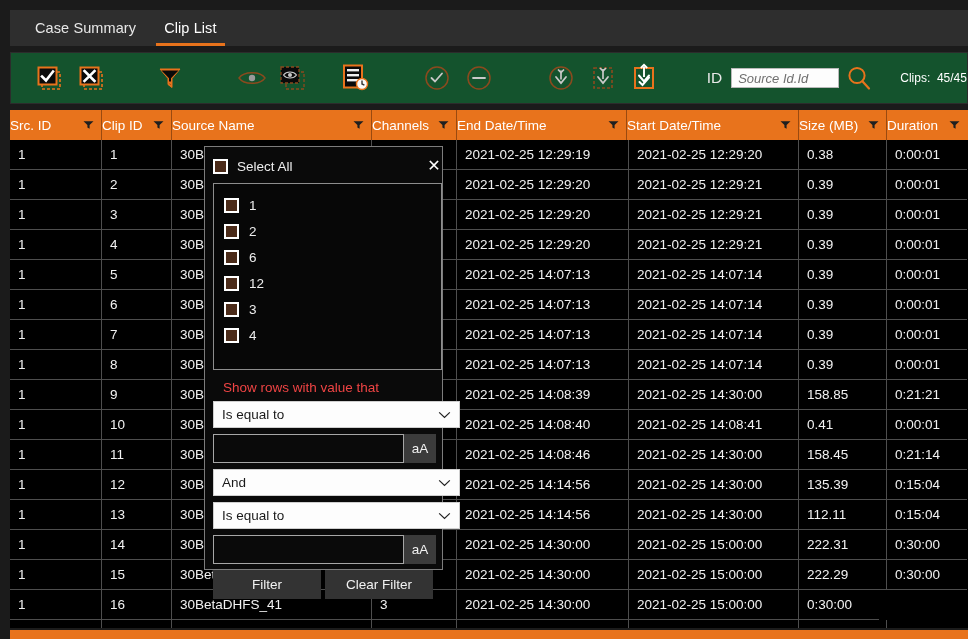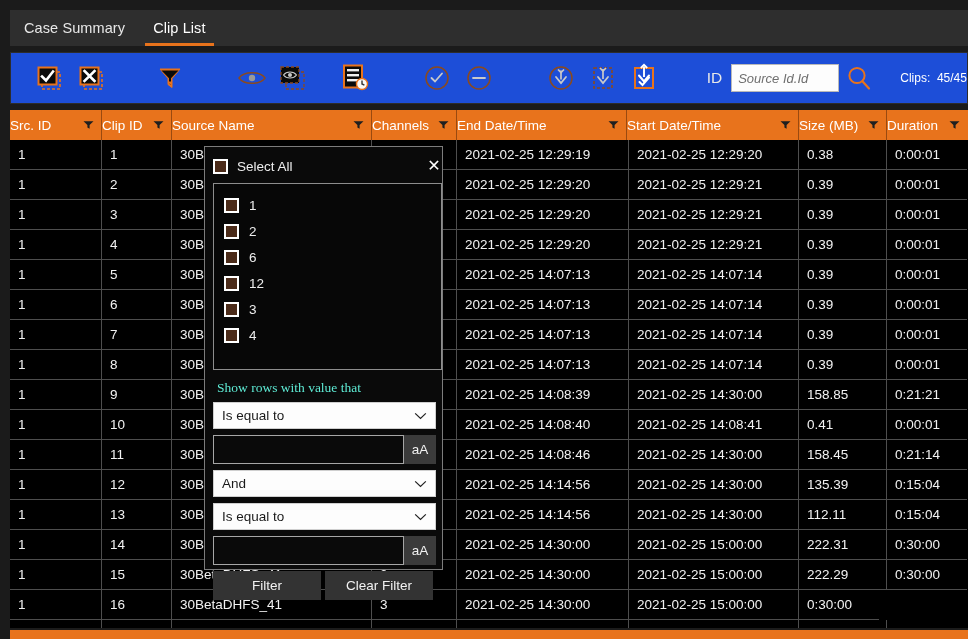--- a/index.html
+++ b/index.html
@@ -13,50 +13,50 @@
 
   
   .chrome-top { position:absolute; left:0; top:0; width:968px; height:10px; background:#1b1b1b; }
   .chrome-left { position:absolute; left:0; top:0; width:10px; height:639px; background:#1b1b1b; }
 
   
   .tabpanel {
     position:absolute; left:10px; top:10px; width:958px; height:36px;
     background:#2e2e2e;
   }
-  .tabs { display:flex; height:36px; }
+  .tabs { display:flex; height:36px; padding-left:11px; }
   .tab {
     position:relative; height:36px; display:flex; align-items:center;
     padding:0 14px; color:#e8e8e8; font-size:14.5px; letter-spacing:.1px;
     cursor:pointer;
   }
   .tab.active { color:#ffffff; }
   .tab.active::after {
     content:""; position:absolute; left:6px; right:6px; bottom:0;
     height:3px; background:#e8731c;
   }
 
   
   .toolbar {
     position:absolute; left:10px; top:52px; width:958px; height:52px;
-    background:#1d4ed8; border:1px solid #2c2c2c;
+    background:#14532d; border:1px solid #2c2c2c;
     display:flex; align-items:center;
   }
   .tb-btn {
     width:40px; height:38px; margin:0 3px;
     display:flex; align-items:center; justify-content:center;
     cursor:pointer; background:transparent;
   }
   .tb-spacer-sm { width:22px; }
   .tb-spacer-md { width:40px; }
   .tb-spacer-lg { width:46px; }
 
   .id-label { color:#e8e8e8; font-size:15.5px; margin:0 9px 0 6px; }
   .id-input {
-    width:108px; height:28px; background:#fdfdfd; border:1px solid #b9b9b9;
+    width:108px; height:20px; background:#fdfdfd; border:1px solid #b9b9b9;
     color:#111; font-size:13px; font-style:italic; padding:0 6px;
     font-family:"Liberation Sans", sans-serif;
   }
   .id-input::placeholder { color:#6f6f6f; font-style:italic; }
   .search-btn { width:44px; height:40px; display:flex; align-items:center; justify-content:center; cursor:pointer; }
   .clips {
     color:#ffffff; font-size:12px; margin-left:22px; white-space:pre;
   }
 
   
@@ -120,24 +120,24 @@
     margin-left:auto; color:#ffffff; font-size:16px; line-height:14px;
     width:16px; text-align:center; cursor:pointer; font-family:"Liberation Sans", sans-serif;
   }
   .list {
     margin-top:6px; height:187px; border:1px solid #8d8d8d; background:#070707;
     padding:8px 0 0 10px; overflow:hidden;
   }
   .list-item { display:flex; align-items:center; height:26px; cursor:pointer; }
   .list-item .lbl { color:#ededed; font-size:13.5px; margin-left:10px; }
 
-  .sect-label { color:#5eead4; font-size:13.5px; margin:10px 0 6px 4px;font-family:Liberation Serif, serif; }
+  .sect-label { color:#ef4444; font-size:13.5px; margin:10px 0 6px 10px; }
 
   .sel {
-    position:relative; width:223px; height:27px; background:#fdfdfd;
+    position:relative; width:247px; height:27px; background:#fdfdfd;
     border:1px solid #cfcfcf; display:flex; align-items:center;
     color:#1a1a1a; font-size:13.5px; padding-left:8px; margin-bottom:6px;
     cursor:pointer;
   }
   .sel .chev {
     position:absolute; right:8px; top:50%; transform:translateY(-50%);
     width:13px; height:8px;
   }
 
   .inputrow { display:flex; margin-bottom:6px; }

